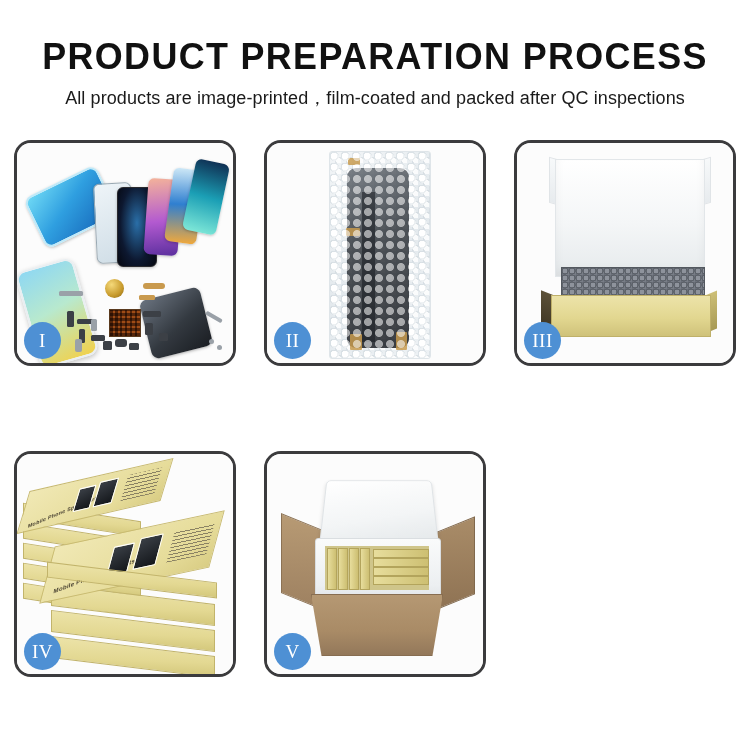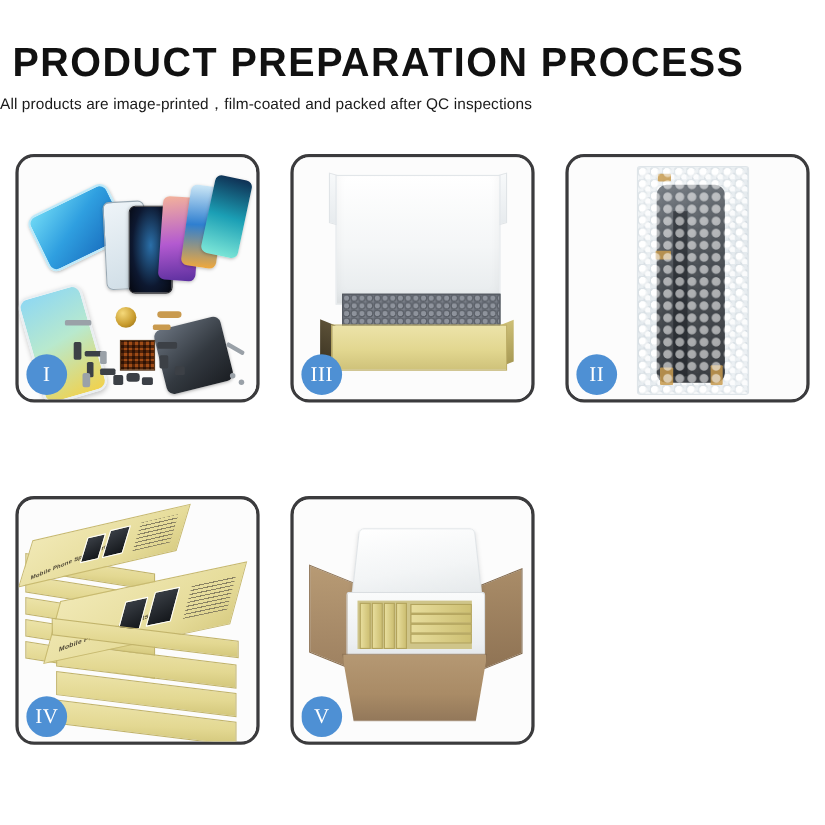--- a/index.html
+++ b/index.html
@@ -12,35 +12,36 @@
     height: 750px;
     font-family: "Liberation Sans", sans-serif;
     overflow: hidden;
     position: relative;
   }
 
   
   .header {
     width: 750px;
     padding-top: 38px;
+    text-align: center;
   }
   .main-title {
     font-family: "Liberation Sans", sans-serif;
     font-size: 37px;
     font-weight: bold;
     color: #111111;
     letter-spacing: 1.4px;
     line-height: 1.05;
     margin: 0;
     transform: scaleX(0.97);
     white-space: nowrap;
   }
   .sub-title {
     font-family: "Liberation Sans", sans-serif;
-    font-size: 14px;
+    font-size: 18px;
     font-weight: normal;
     color: #1a1a1a;
     letter-spacing: 0.1px;
     margin: 9px 0 0 0;
     white-space: nowrap;
   }
 
   
   .grid {
     position: absolute;
@@ -408,44 +409,44 @@
       <div class="p1-part" style="left:142px;top:190px;width:9px;height:8px;"></div>
       <div class="p1-part p1-light" style="left:188px;top:172px;width:18px;height:4px;transform:rotate(30deg);"></div>
       <div class="p1-part p1-light" style="left:192px;top:196px;width:5px;height:5px;border-radius:50%;"></div>
       <div class="p1-part p1-light" style="left:200px;top:202px;width:5px;height:5px;border-radius:50%;"></div>
     </div>
     <div class="badge">I</div>
   </div>
 
   <div class="panel">
     <div class="panel-stage">
-      <div class="p3-lid-flapL"></div>
-      <div class="p3-lid-flapR"></div>
-      <div class="p3-lid"></div>
-      <div class="p3-foam"></div>
-      <div class="p3-boxside"></div>
-      <div class="p3-boxside-r"></div>
-      <div class="p3-boxfront"></div>
-    </div>
-    <div class="badge">III</div>
-  </div>
-
-  <div class="panel">
-    <div class="panel-stage">
       <div class="p2-wrap">
         <div class="p2-inner"></div>
         <div class="p2-strip"></div>
         <div class="p2-tape" style="left:18px;top:6px;width:12px;height:7px;"></div>
         <div class="p2-tape" style="left:16px;top:76px;width:14px;height:8px;"></div>
         <div class="p2-tape" style="left:20px;top:182px;width:12px;height:16px;"></div>
         <div class="p2-tape" style="left:66px;top:180px;width:11px;height:18px;"></div>
         <div class="p2-bubbleoverlay"></div>
       </div>
     </div>
     <div class="badge">II</div>
+  </div>
+
+  <div class="panel">
+    <div class="panel-stage">
+      <div class="p3-lid-flapL"></div>
+      <div class="p3-lid-flapR"></div>
+      <div class="p3-lid"></div>
+      <div class="p3-foam"></div>
+      <div class="p3-boxside"></div>
+      <div class="p3-boxside-r"></div>
+      <div class="p3-boxfront"></div>
+    </div>
+    <div class="badge">III</div>
   </div>
 
   <div class="panel">
     <div class="panel-stage">
 
       <div class="p4-box" style="left:6px;top:58px;width:116px;height:14px;transform:skewY(9deg);"></div>
       <div class="p4-box" style="left:6px;top:78px;width:116px;height:14px;transform:skewY(9deg);"></div>
       <div class="p4-box" style="left:6px;top:98px;width:116px;height:14px;transform:skewY(9deg);"></div>
       <div class="p4-box" style="left:6px;top:118px;width:116px;height:14px;transform:skewY(9deg);"></div>
       <div class="p4-box" style="left:6px;top:138px;width:116px;height:14px;transform:skewY(9deg);"></div>

